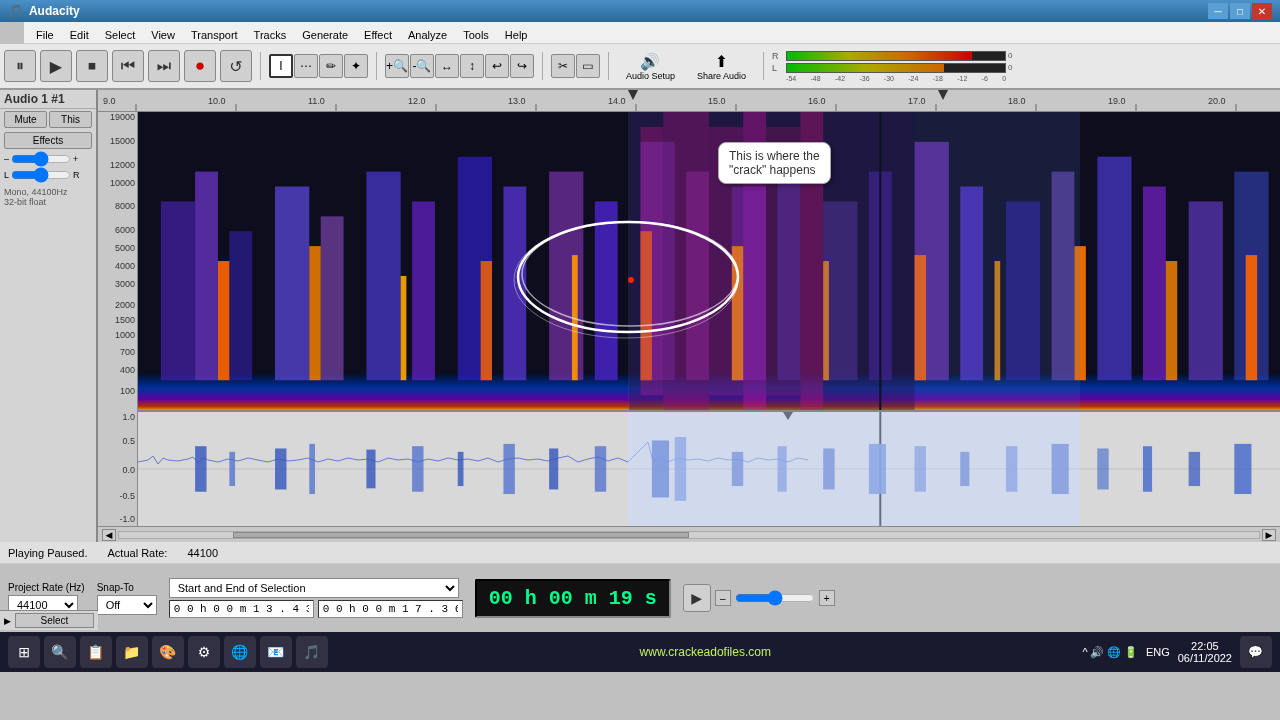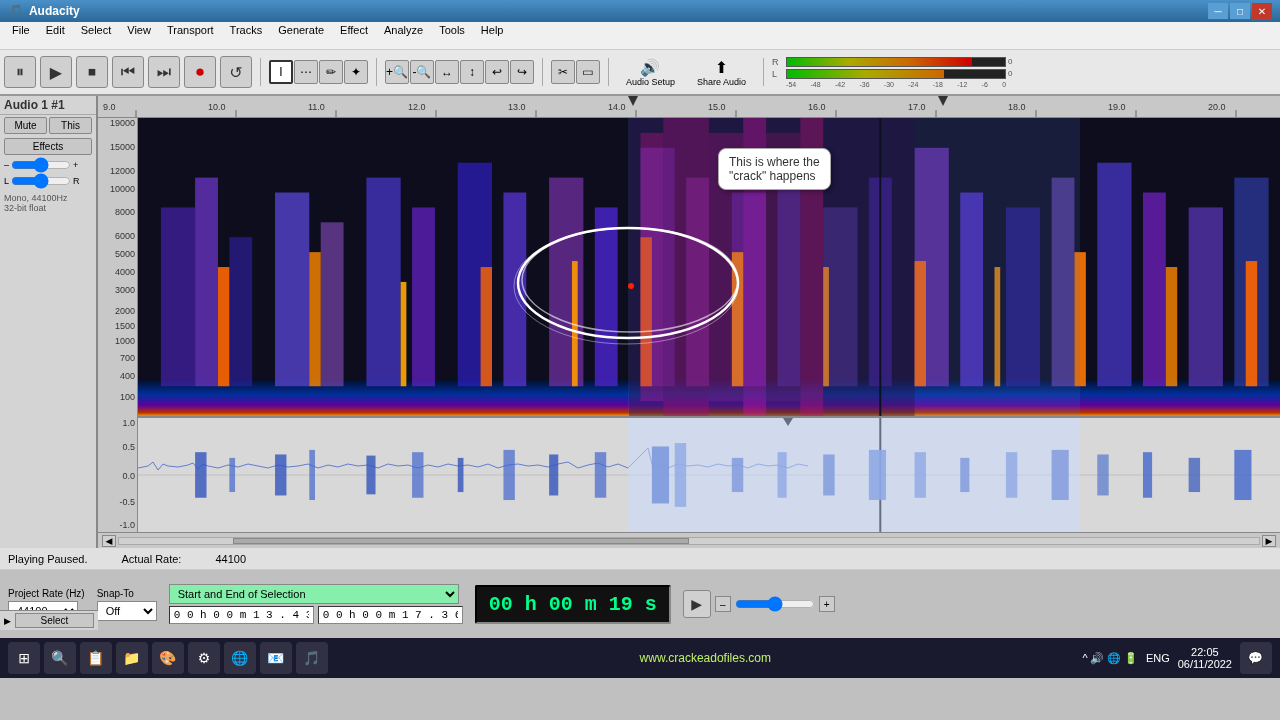--- a/index.html
+++ b/index.html
@@ -25,26 +25,27 @@
       border: none;
       color: white;
       font-size: 10px;
       cursor: pointer;
       display: flex; align-items: center; justify-content: center;
     }
     #titlebar .win-btn.close { background: #c0392b; }
 
     
     #menubar {
-      height: 28px;
+      height: 22px;
       background: #f0f0f0;
       display: flex;
-      align-items: flex-start;
+      align-items: flex-end;
       padding: 0 4px;
       border-bottom: 1px solid #ccc;
+      margin-left: 24px;
     }
     #menubar span {
       padding: 2px 8px;
       cursor: pointer;
       font-size: 11px;
     }
 
     
     #toolbars {
       background: #e8e8e8;
@@ -145,21 +146,21 @@
       overflow: hidden;
     }
     #status-bar {
       height: 22px;
       background: #e0e0e0;
       border-bottom: 1px solid #ccc;
       display: flex;
       align-items: center;
       padding: 0 8px;
       font-size: 11px;
-      gap: 34px;
+      gap: 20px;
     }
     #controls-bar {
       height: 68px;
       display: flex;
       align-items: center;
       padding: 4px 8px;
       gap: 12px;
     }
 
     
@@ -232,21 +233,21 @@
       border: 1px inset #888;
       font-family: 'Courier New', monospace;
       font-size: 11px;
       padding: 2px 4px;
       width: 145px;
     }
 
     .selection-range-dropdown {
       padding: 2px 4px;
       border: 1px solid #888;
-      background: #86efac;
+      background: #ffffff;
       font-size: 11px;
       width: 290px;
     }
 
     
     .track-info {
       padding: 4px;
       font-size: 9px;
       color: #555;
     }

